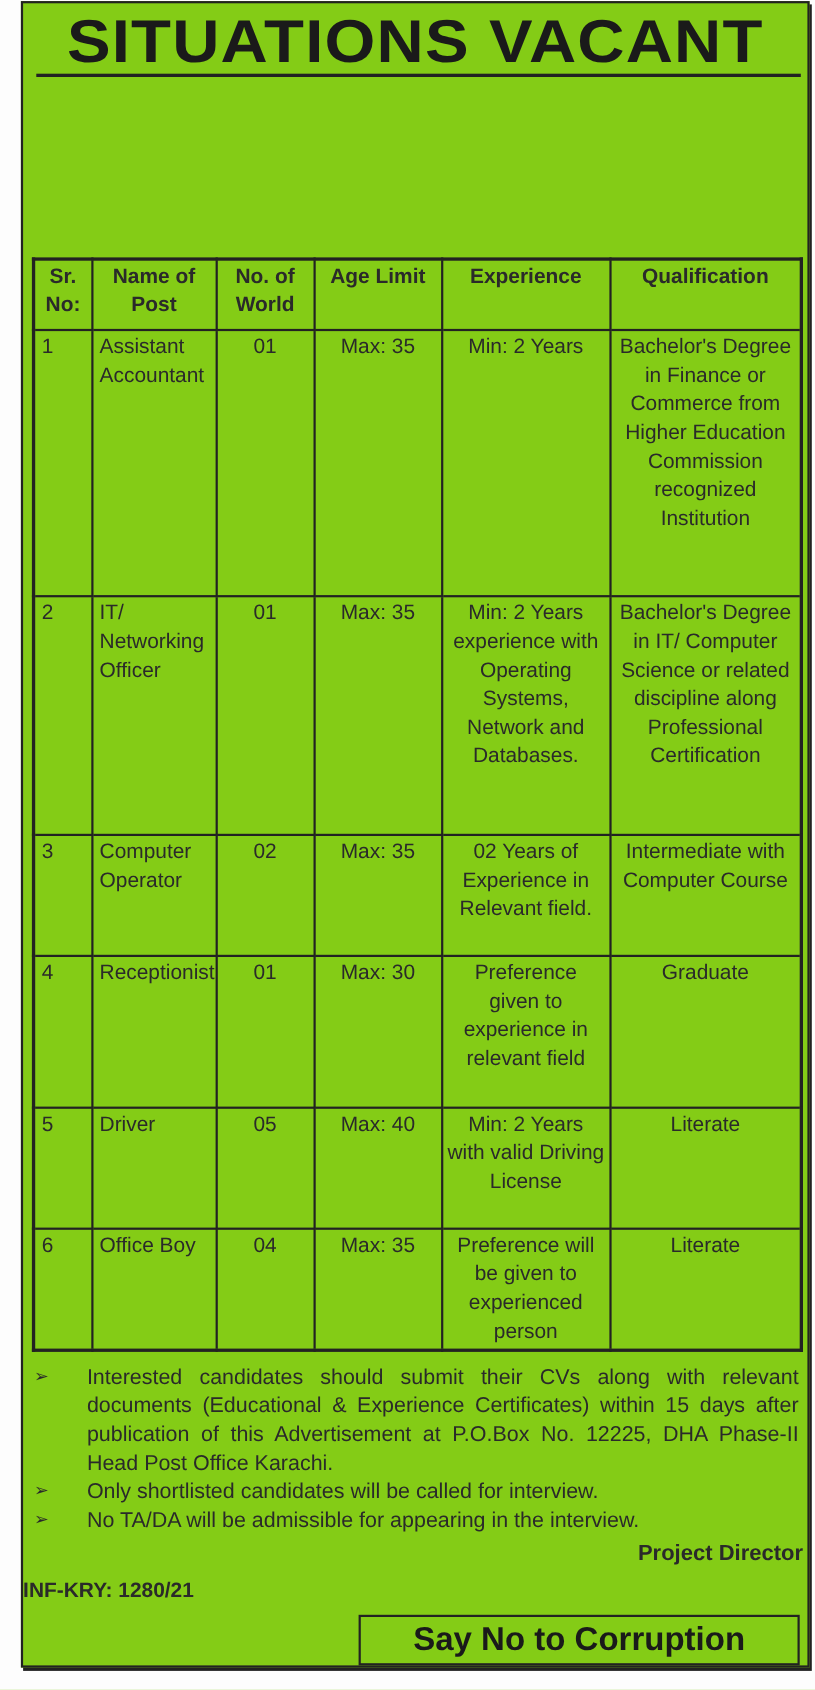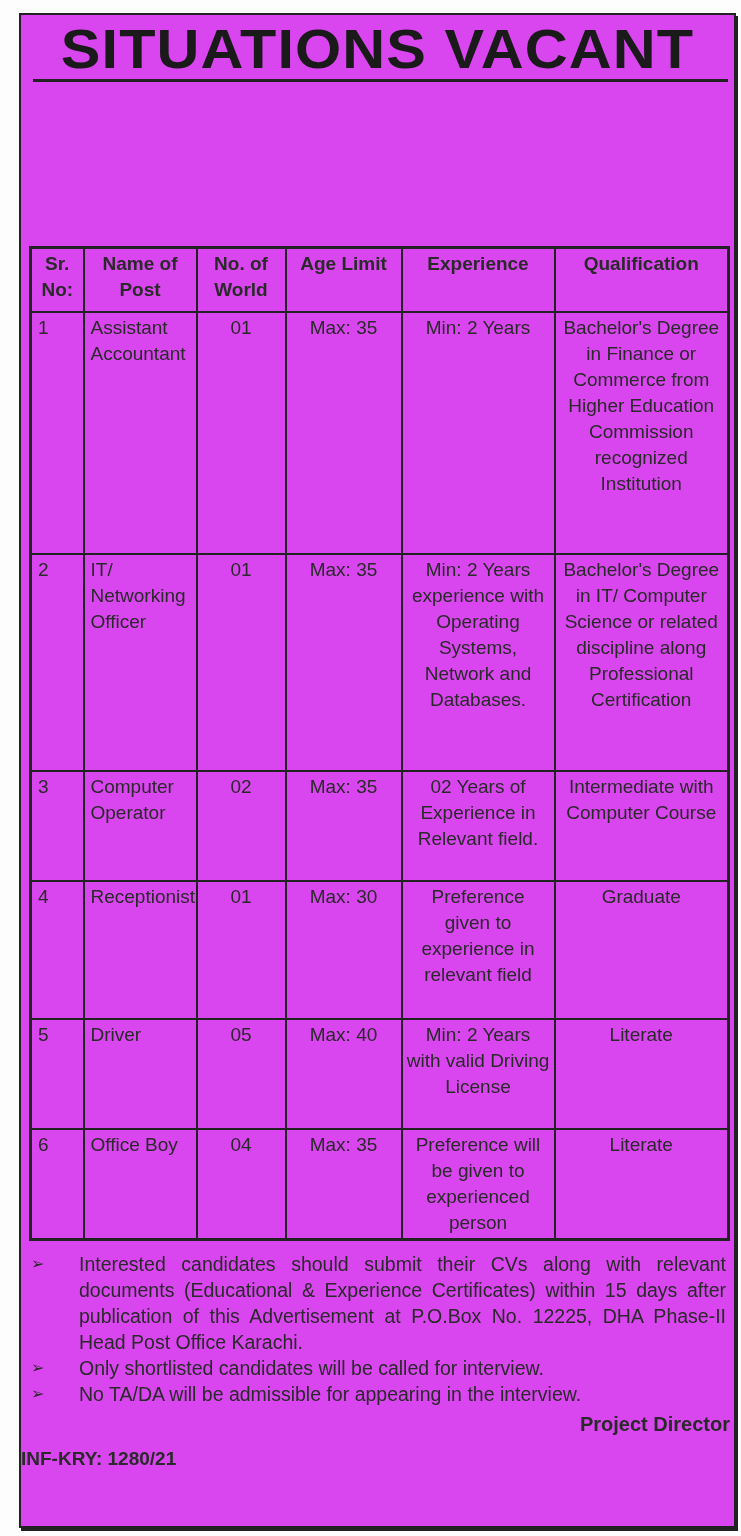--- a/index.html
+++ b/index.html
@@ -1,19 +1,19 @@
 <!DOCTYPE html>
 <html><head>
 <meta charset="utf-8">
 <style>
   html, body { margin:0; padding:0; background:#fdfdfd; }
   body { width:741px; height:1536px; position:relative; overflow:hidden;
          font-family:"Liberation Sans", sans-serif; color:#222; }
-  .frame { position:absolute; left:19px; top:13px; width:713px; height:1511px;
-           border:2px solid #222; box-shadow:2px 3px 0 #222; background:#d946ef; }
+  .frame { position:absolute; left:19px; top:1px; width:713px; height:1511px;
+           border:2px solid #222; box-shadow:2px 3px 0 #222; background:#84cc16; }
   .title { position:absolute; left:10px; top:4px; width:693px; height:60px;
            font-family:"Liberation Sans", sans-serif; font-weight:bold; font-size:55px;
            line-height:60px; text-align:center; letter-spacing:1px; color:#1a1a1a;
            transform:scaleX(1.08); transform-origin:center; }
   .title-rule { position:absolute; left:12px; top:64px; width:695px; height:3px; background:#222; }
   .intro { position:absolute; left:8px; top:88px; width:697px; font-size:19.5px; line-height:26px;
            text-align:justify; color:#2a2a2a; }
   table.jobs { position:absolute; left:8px; top:231px; width:698px; border-collapse:collapse;
                border:3px solid #222; table-layout:fixed; font-size:19px; color:#2a2a2a; }
   table.jobs th, table.jobs td { border:2.5px solid #222; vertical-align:top; padding:2px 4px;
@@ -122,13 +122,14 @@
       <span class="txt">Only shortlisted candidates will be called for interview.</span>
     </div>
     <div class="bullet">
       <span class="arrow">➢</span>
       <span class="txt">No TA/DA will be admissible for appearing in the interview.</span>
     </div>
   </div>
 
   <div class="signer">Project Director</div>
   <div class="ref">INF-KRY: 1280/21</div>
+  <div class="slogan">Say No to Corruption</div>
 </div>
 
 </body></html>

